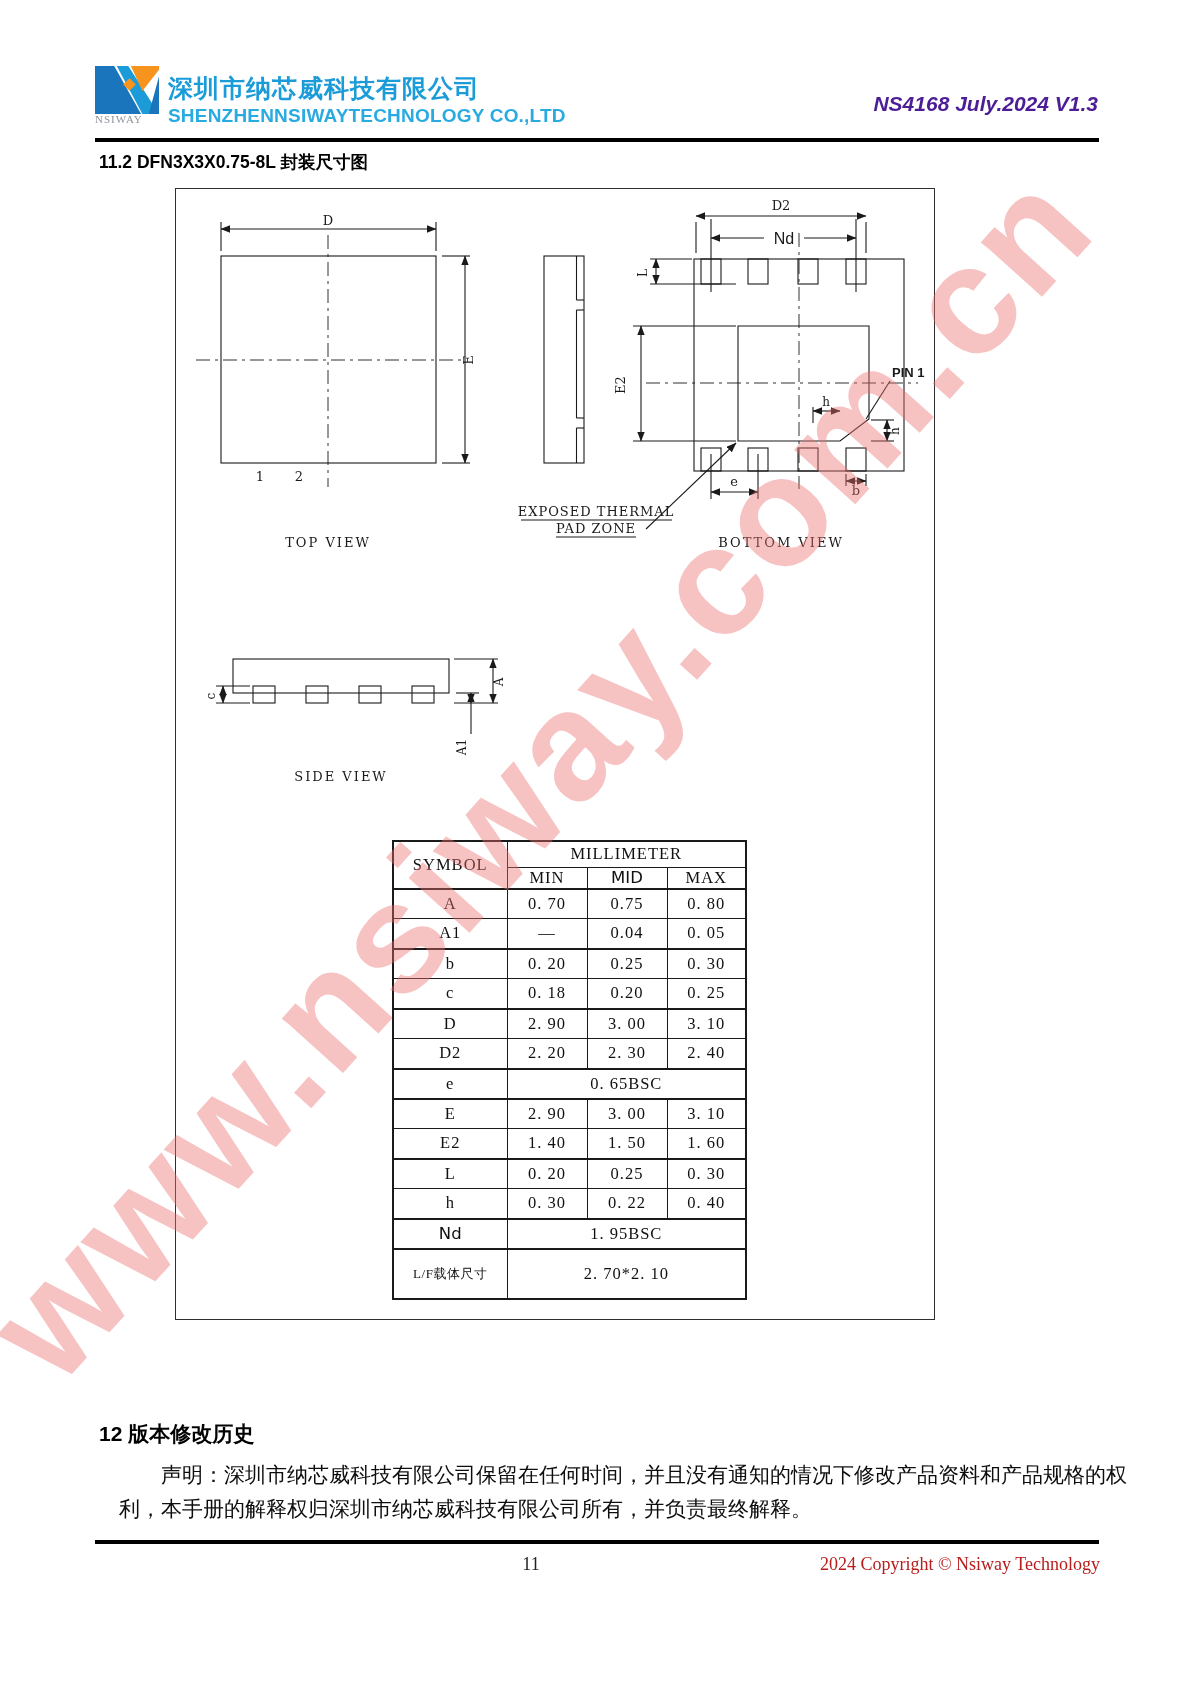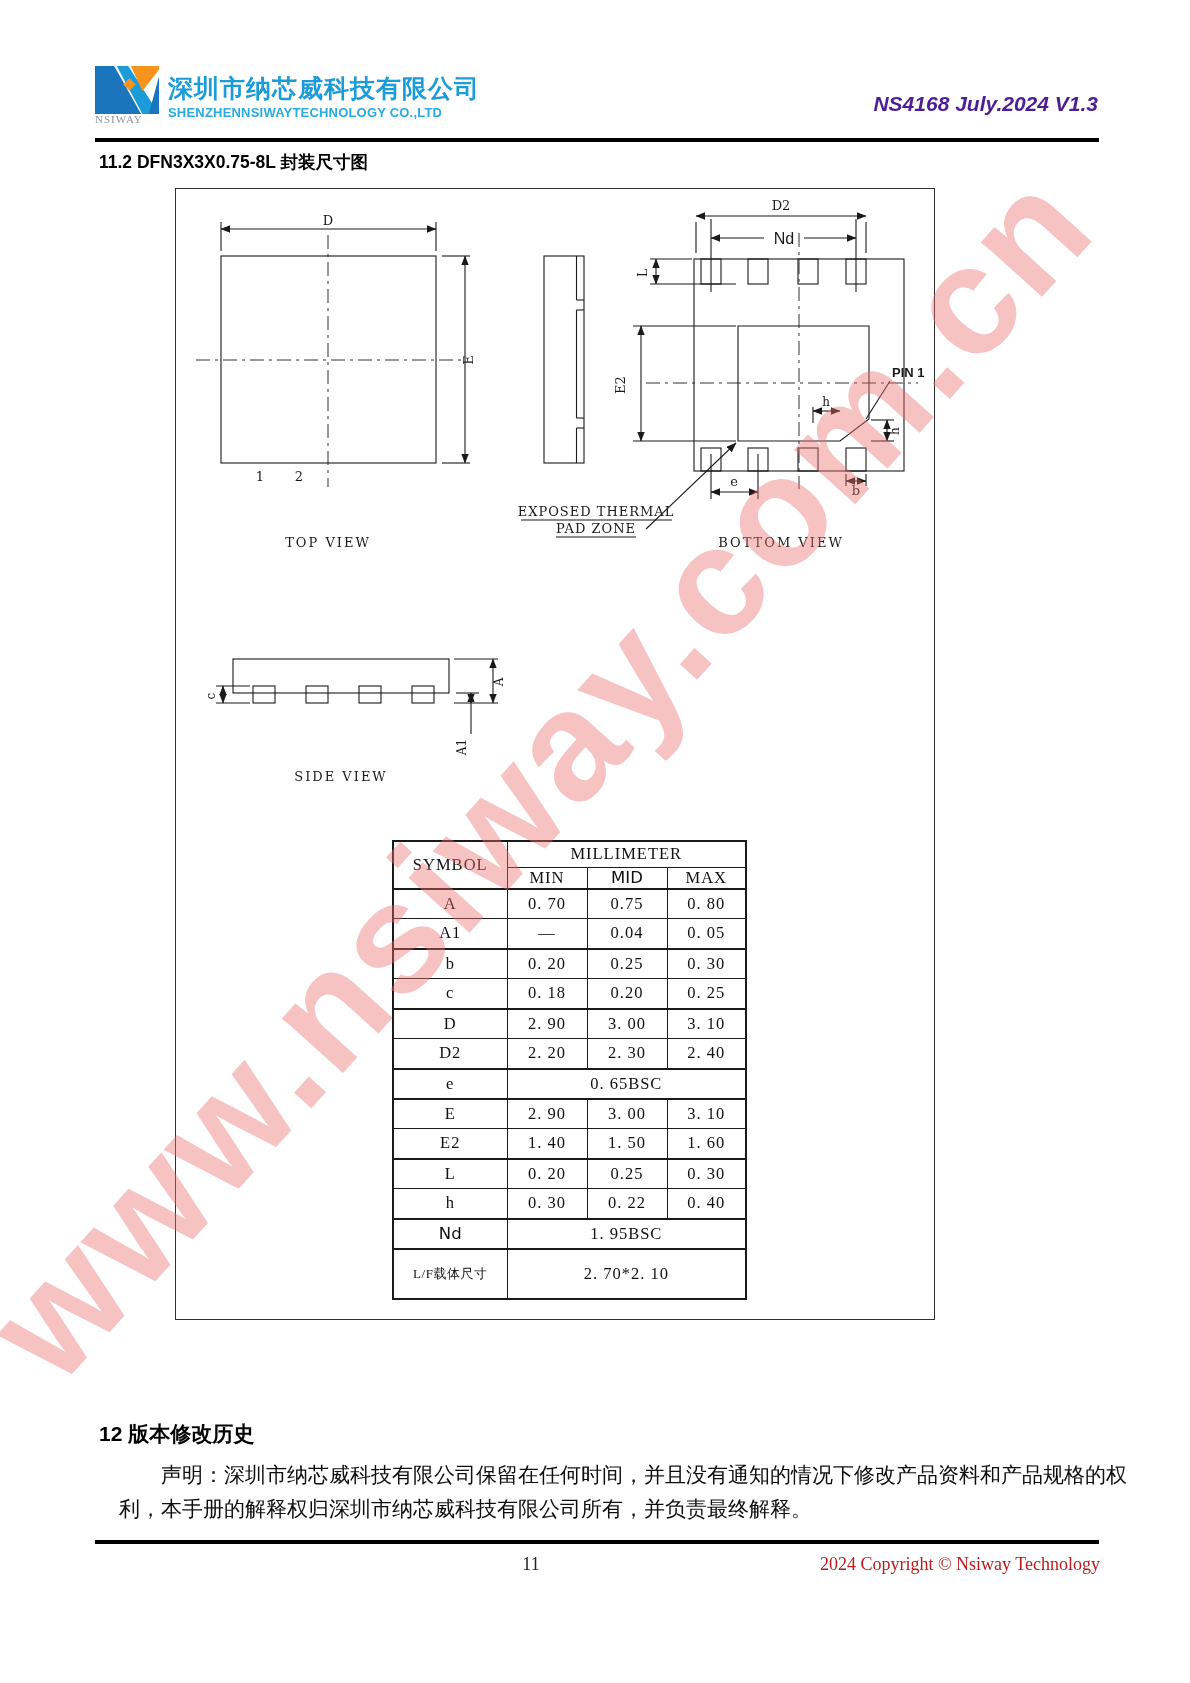--- a/index.html
+++ b/index.html
@@ -13,21 +13,21 @@
   .logo-mark{left:95px;top:66px;width:64px;height:48px;}
   .logo-mark .s{position:absolute;inset:0;}
   .lm-1{background:#1b75bc;clip-path:polygon(0% 0%,30% 0%,72% 100%,38% 100%,0% 100%,0% 0%);}
   .lm-2{background:#1b9cd8;clip-path:polygon(34% 0%,52% 0%,100% 100%,74% 100%);}
   .lm-3{background:#f7941e;clip-path:polygon(56% 0%,100% 0%,100% 8%,74% 52%);}
   .lm-4{background:#1b75bc;clip-path:polygon(100% 22%,100% 100%,84% 100%);}
   .lm-dot{position:absolute;left:30px;top:14px;width:9px;height:9px;background:#f7941e;transform:rotate(45deg);}
   .logo-caption{left:95px;top:113px;width:70px;font-family:"Liberation Serif",serif;
     font-size:11px;letter-spacing:1px;color:#8d939c;}
   .company-cn{left:168px;top:72px;font-size:25px;font-weight:bold;color:#1b9cd8;letter-spacing:1px;}
-  .company-en{left:168px;top:105px;font-size:13px;font-weight:bold;color:#29abe2;letter-spacing:0.2px;}
+  .company-en{left:168px;top:105px;font-size:19px;font-weight:bold;color:#29abe2;letter-spacing:0.2px;}
   .doc-ref{top:92px;right:92px;font-size:21px;font-weight:bold;color:#4c1d95;font-style:italic;}
   .header-rule{left:95px;top:138px;width:1004px;height:4px;background:#000;}
   .sec11-title{left:99px;top:150px;font-size:17.5px;font-weight:bold;color:#000;}
 
   
   .fig-frame{left:175px;top:188px;width:758px;height:1130px;border:1px solid #2f2f2f;}
   svg text{font-family:"DejaVu Serif","Liberation Serif",serif;fill:#1a1a1a;}
   svg .cap{font-size:13px;letter-spacing:2px;}
   svg .dim{font-size:13px;}
   svg .dims{font-size:12px;}

